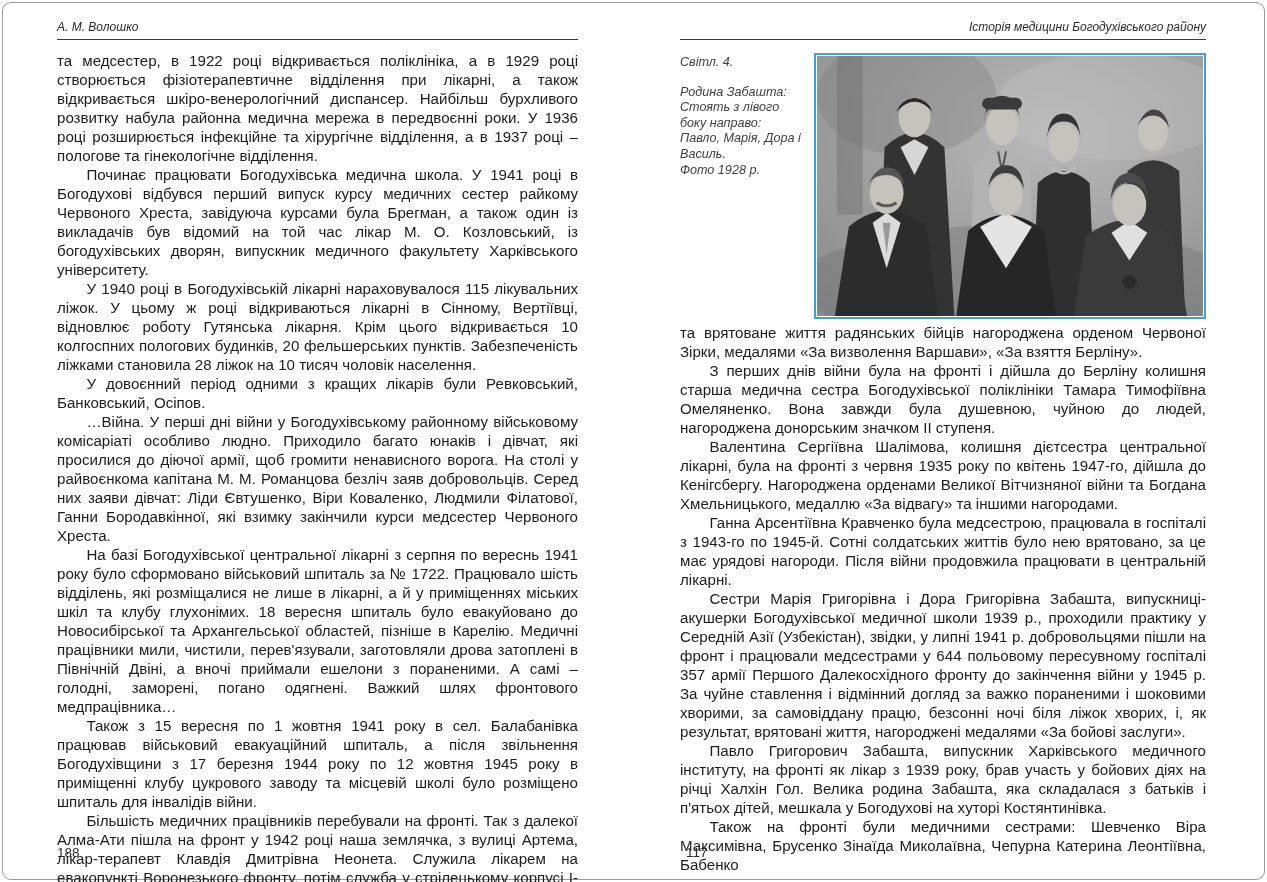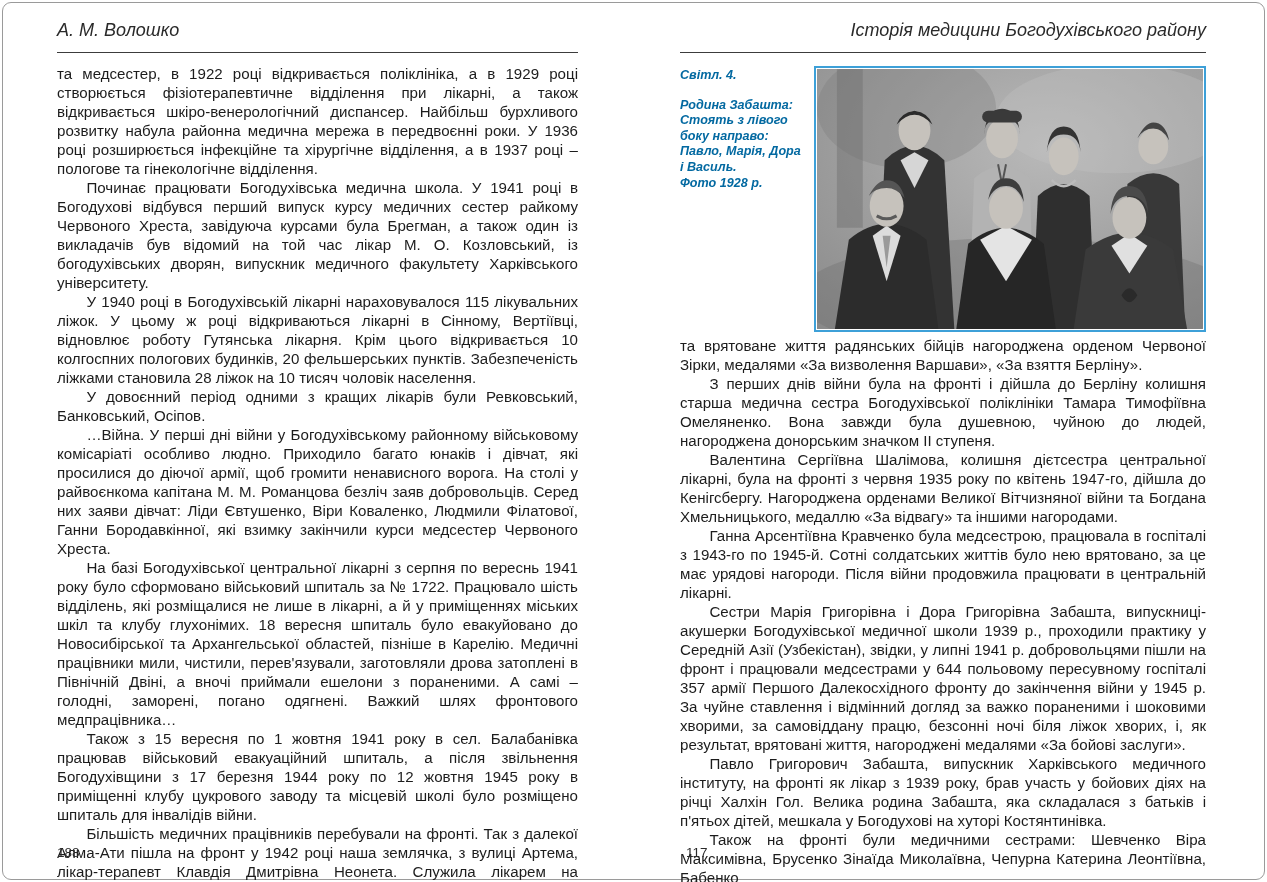--- a/index.html
+++ b/index.html
@@ -11,40 +11,40 @@
     color:#1c1c1c; overflow:hidden;
   }
   .spread-border {
     position:absolute; inset:2px; border:1px solid #9a9a9a;
     border-radius:9px; pointer-events:none;
   }
   .page { position:absolute; top:20px; }
   .page-left  { left:57px;  width:521px; }
   .page-right { left:680px; width:526px; }
   .running-head {
-    font-style:italic; font-size:18px; color:#2a2a2a;
-    padding-bottom:11px; border-bottom:1.6px solid #3c3c3c;
+    font-style:italic; font-size:12px; color:#2a2a2a;
+    padding-bottom:5px; border-bottom:1.6px solid #3c3c3c;
   }
   .running-head.right { text-align:right; }
   .body-text {
     margin-top:11px; font-size:15.1px; line-height:19px;
     text-align:justify; hyphens:auto; -webkit-hyphens:auto;
   }
   .body-text p { text-indent:1.95em; }
   .body-text p.cont { text-indent:0; }
   .page-num {
     position:absolute; bottom:22px; font-size:13.5px; color:#2a2a2a;
   }
   .page-num.left  { left:57px; }
   .page-num.right { left:686px; width:526px; text-align:left; }
   
   .figure-row { display:flex; margin-top:13px; }
   .figure-caption {
     width:134px; padding-right:10px; font-style:italic;
-    font-size:12.6px; line-height:15.6px; color:#0369a1;font-weight:bold;
+    font-size:12.6px; line-height:15.6px; color:#404040;
   }
   .figure-label { margin-top:2px; margin-bottom:14px; }
   .photo-frame {
     width:392px; height:266px; border:2px solid #3da0d8;
     background:#ffffff; padding:1px; flex-shrink:0;
   }
   .photo-frame svg { display:block; width:100%; height:100%; }
   .rp-body { margin-top:4px; }
 </style>
 </head>

